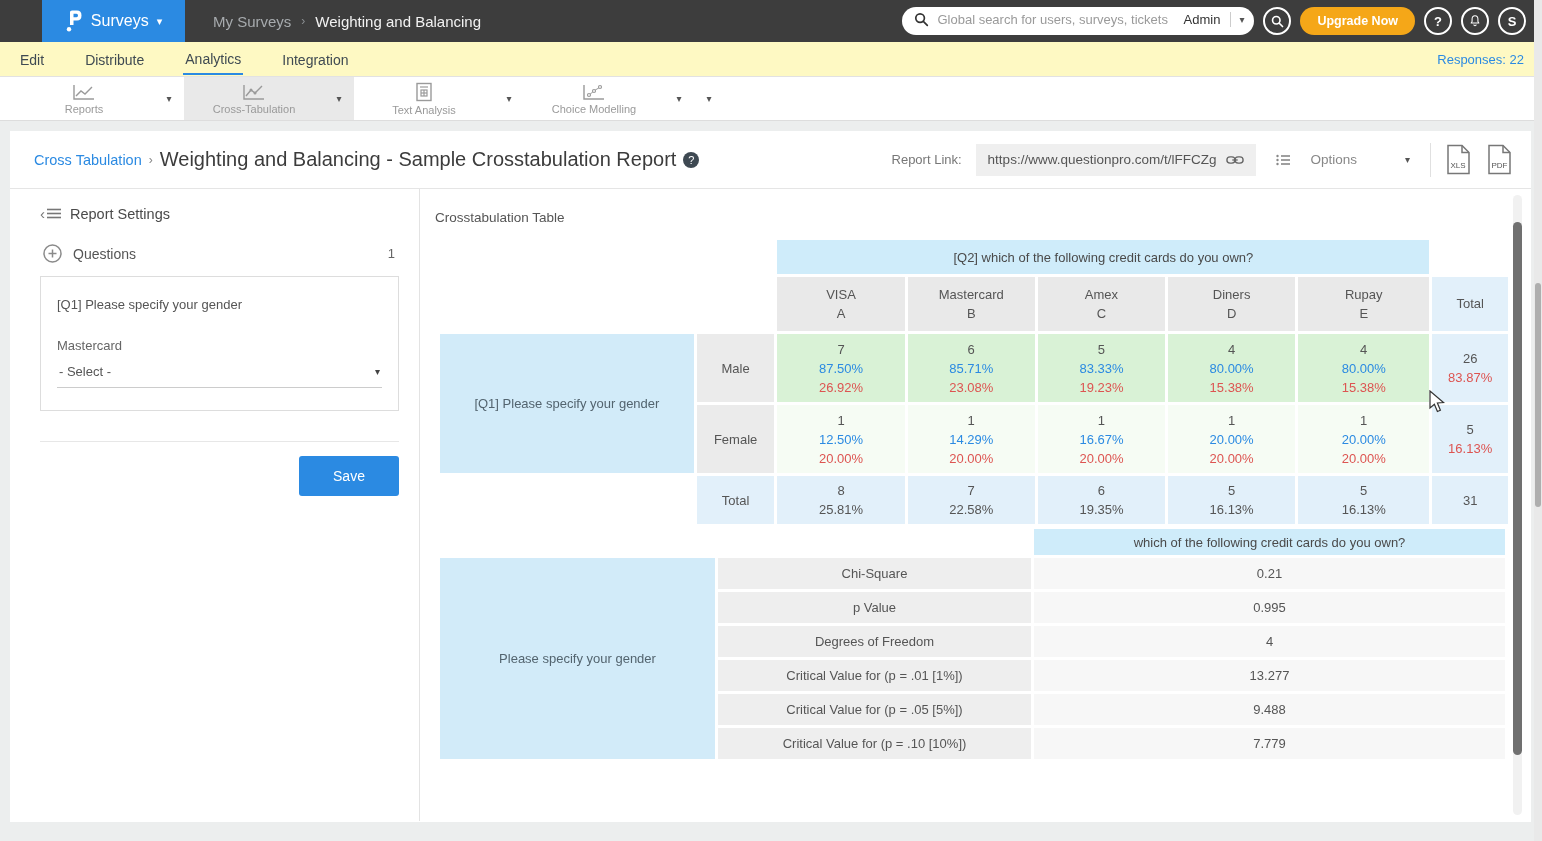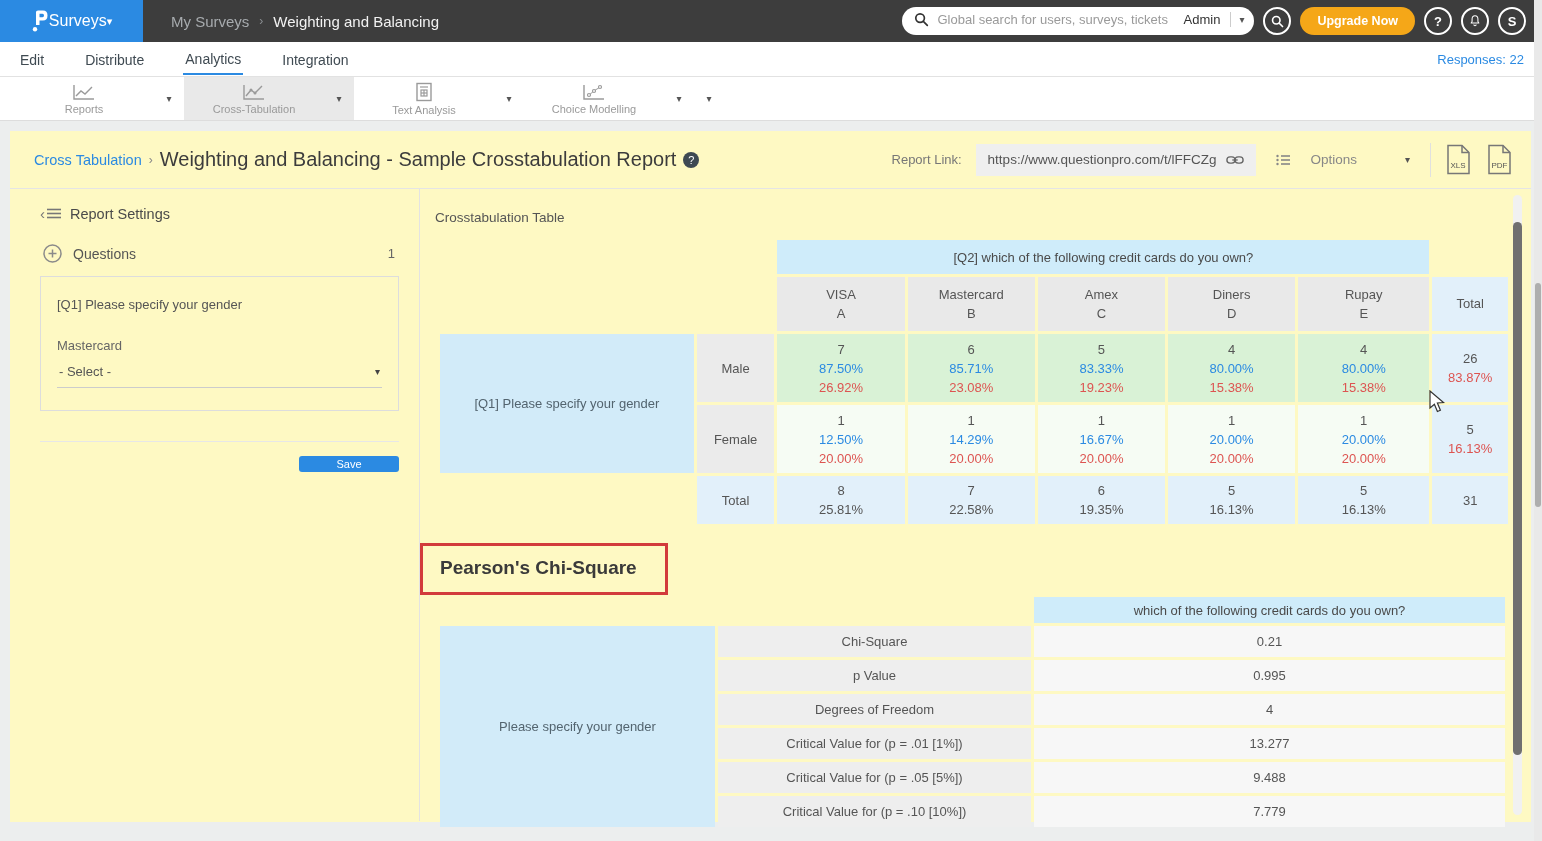--- a/index.html
+++ b/index.html
@@ -2,52 +2,52 @@
 <html><head>
 <meta charset="utf-8">
 <style>
   * { margin:0; padding:0; box-sizing:border-box; }
   html,body { background:#eceeee; }
   body { font-family:"Liberation Sans", sans-serif; color:#444; }
   .screen { position:relative; width:1542px; height:841px; overflow:hidden; background:#eceeee; }
 
   
   .topbar { position:absolute; top:0; left:0; width:100%; height:42px; background:#3d3d3d; display:flex; align-items:center; }
-  .logo-block { width:143px; height:42px; background:#2b8ae2; display:flex; align-items:center; justify-content:center; cursor:pointer; }
+  .logo-block { width:143px; height:42px; background:#2b8ae2; display:flex; align-items:center; justify-content:center; gap:8px; cursor:pointer;margin-left:42px; }
   .logo-block .prod { color:#fff; font-size:16px; }
   .logo-block .caret { color:#fff; font-size:11px; }
   .crumbs { display:flex; align-items:center; gap:10px; margin-left:28px; font-size:15px; }
   .crumbs .parent { color:#a7abae; cursor:pointer; }
   .crumbs .sep { color:#8b8f92; font-size:12px; }
   .crumbs .current { color:#f2f2f2; }
   .top-right { margin-left:auto; display:flex; align-items:center; gap:9px; padding-right:16px; }
   .search-pill { display:flex; align-items:center; width:352px; height:28px; background:#fff; border-radius:15px; padding:0 10px 4px 12px; }
   .search-pill input { border:none; outline:none; flex:1; font-size:13px; color:#333; font-family:"Liberation Sans",sans-serif; background:transparent; }
   .search-pill input::placeholder { color:#9a9a9a; }
   .search-scope { font-size:13px; color:#333; padding:0 10px 0 8px; border-right:1px solid #ccc; }
   .search-pill .caret { color:#555; font-size:10px; padding-left:8px; cursor:pointer; }
   .circle-btn { width:28px; height:28px; border-radius:50%; border:2px solid #fff; display:flex; align-items:center; justify-content:center; color:#fff; font-size:13px; font-weight:bold; cursor:pointer; background:transparent; }
   .upgrade-btn { height:28px; border-radius:15px; background:#f5a718; color:#fff; border:none; font-size:12.5px; font-weight:bold; padding:0 17px; cursor:pointer; font-family:"Liberation Sans",sans-serif; }
 
   
-  .navrow { position:absolute; top:42px; left:0; width:100%; height:35px; background:#ffffff; border-bottom:1px solid #e2e2e2; display:flex; align-items:center; padding:10px 18px; }
+  .navrow { position:absolute; top:42px; left:0; width:100%; height:35px; background:#fef9c3; border-bottom:1px solid #e2e2e2; display:flex; align-items:center; padding:10px 18px; }
   .nav-item { font-size:14px; color:#3f4a52; margin-right:37px; padding:8px 2px 6px; cursor:pointer; }
   .nav-item.active { border-bottom:2px solid #2b8ae2; }
   .responses { margin-left:auto; font-size:13px; color:#2b8ae2; }
 
   
   .toolbar { position:absolute; top:77px; left:0; width:100%; height:44px; background:#fff; border-bottom:1px solid #ddd; display:flex; padding-left:14px; }
   .tool-group { width:170px; display:flex; align-items:stretch; }
   .tool-main { flex:1; display:flex; flex-direction:column; align-items:center; justify-content:center; gap:2px; cursor:pointer; }
   .tool-label { font-size:11px; color:#9a9a9a; }
   .tool-caret { width:30px; display:flex; align-items:center; justify-content:center; color:#555; font-size:10px; cursor:pointer; }
   .tool-group.active { background:#e9e9e9; }
 
   
-  .panel { position:absolute; top:131px; left:10px; width:1521px; height:691px; background:#fef9c3; }
+  .panel { position:absolute; top:131px; left:10px; width:1521px; height:691px; background:#ffffff; }
   .report-header { height:58px; border-bottom:1px solid #e5e5e5; display:flex; align-items:center; padding:0 18px 0 24px; }
   .rh-left { display:flex; align-items:center; gap:7px; }
   .rh-link { color:#2b8ae2; font-size:14.5px; cursor:pointer; }
   .rh-sep { color:#888; font-size:12px; }
   .rh-title { color:#3c3c3c; font-size:20px; }
   .help-dot { width:16px; height:16px; border-radius:50%; background:#3e4952; color:#fff; font-size:11px; display:flex; align-items:center; justify-content:center; cursor:pointer; }
   .rh-right { margin-left:auto; display:flex; align-items:center; gap:14px; }
   .rl-label { font-size:13px; color:#777; }
   .rl-box { background:#efefef; height:32px; display:flex; align-items:center; gap:10px; padding:0 12px; font-size:13.5px; color:#555; cursor:pointer; }
   .options { display:flex; align-items:center; gap:20px; color:#888; font-size:13.5px; cursor:pointer; padding:0 6px; }
@@ -67,21 +67,21 @@
   .q-row .q-label { font-size:14px; color:#555; }
   .q-row .q-count { margin-left:auto; font-size:13px; color:#666; padding-right:4px; }
   .q-card { border:1px solid #ddd; margin-left:0; padding:20px 16px 22px; }
   .q-text { font-size:13px; color:#555; }
   .drill-label { font-size:13px; color:#666; margin-top:26px; }
   .select-row { display:flex; align-items:center; justify-content:space-between; border-bottom:1px solid #ccc; padding:9px 2px 8px; margin-top:2px; cursor:pointer; }
   .select-row .sel-val { font-size:13px; color:#555; }
   .select-row .caret { font-size:10px; color:#444; }
   .st-divider { border-top:1px solid #e7e7e7; margin-top:30px; }
   .save-wrap { display:flex; justify-content:flex-end; margin-top:14px; }
-  .save-btn { width:100px; height:16px; background:#2b8ae2; border:none; border-radius:3px; color:#fff; font-size:11px; cursor:pointer; font-family:"Liberation Sans",sans-serif; }
+  .save-btn { width:100px; height:40px; background:#2b8ae2; border:none; border-radius:3px; color:#fff; font-size:14px; cursor:pointer; font-family:"Liberation Sans",sans-serif; }
 
   .main { flex:1; padding:21px 20px 0 17px; }
   .section-title { font-size:13.5px; color:#555; margin-bottom:12px; margin-left:-2px; }
 
   
   table.ct { border-collapse:separate; border-spacing:3px; margin-left:0; }
   table.ct td, table.ct th { font-weight:normal; text-align:center; vertical-align:middle; font-size:13px; }
   .band { background:#cfecfa; color:#4a4a4a; height:34px; }
   .colh { background:#e9e9e9; color:#555; height:54px; line-height:18px; }
   .colh-total { background:#e2f0fa; }
@@ -430,23 +430,20 @@
                   <div class="l n">5</div>
                   <div class="l n">16.13%</div>
                 </td>
             <td class="cell-tr">
                   <div class="l n">31</div>
                 </td>
           </tr>
         </tbody>
           </table>
 
-        <div class="pearson">
-          <h2>Pearson's Chi-Square</h2>
-        </div>
 
         <table class="chi">
           <colgroup>
               <col style="width:275px">
               <col style="width:313px">
               <col style="width:471px">
             </colgroup>
           <tbody>
               <tr>
             <td colspan="2"></td>

